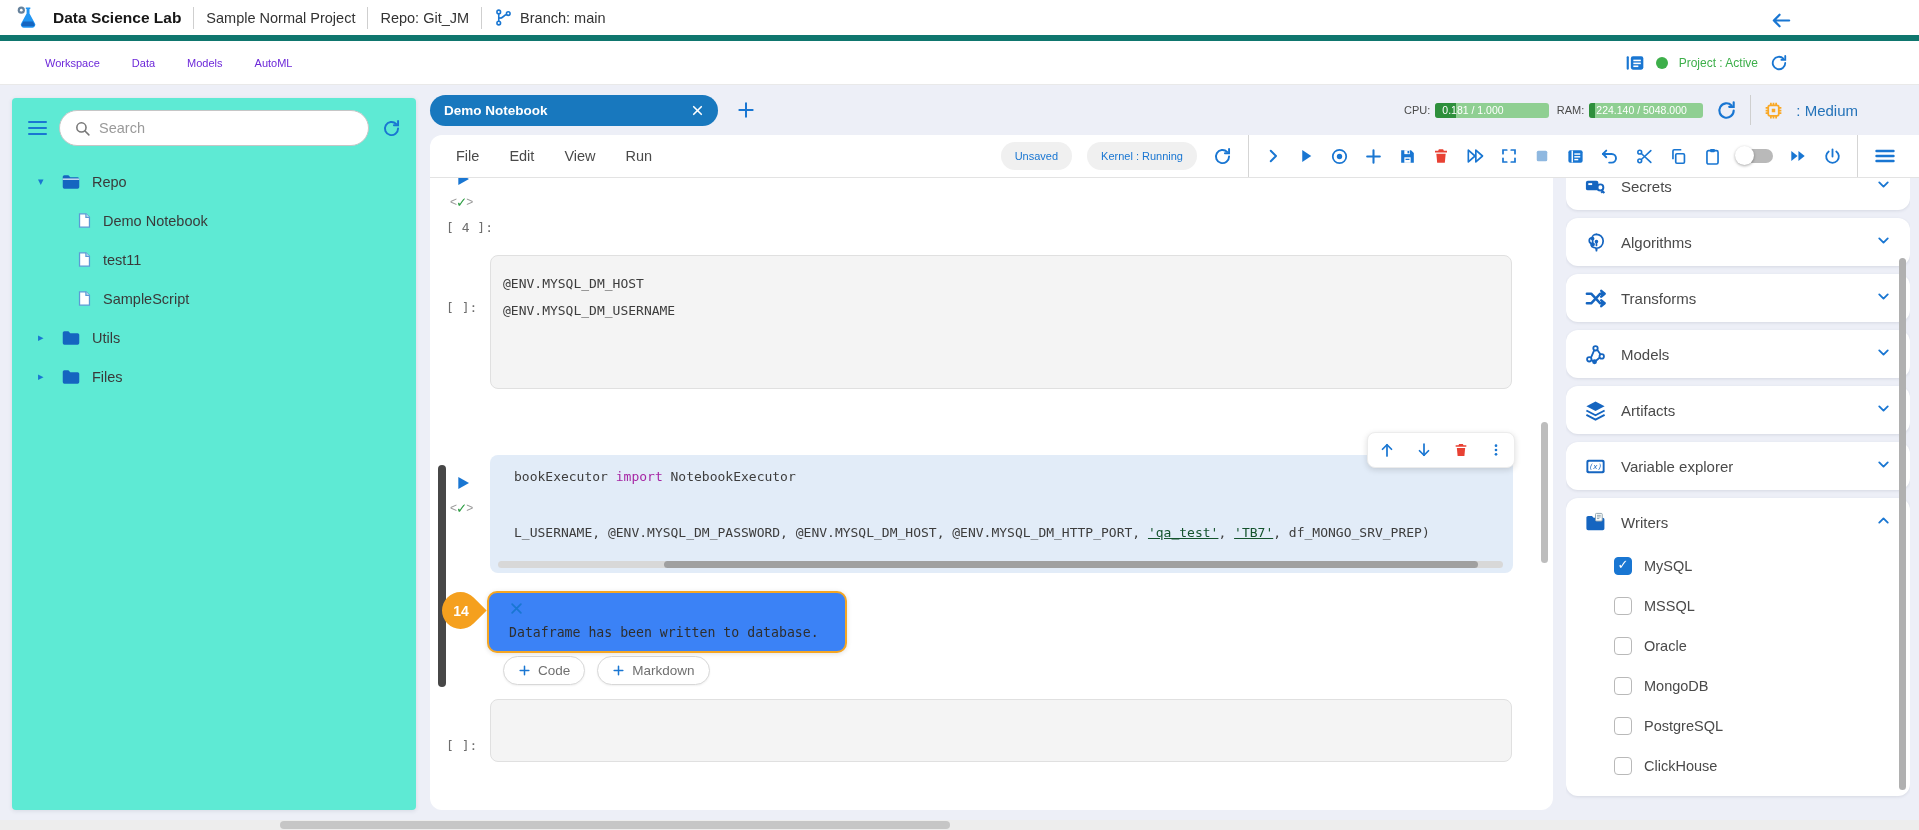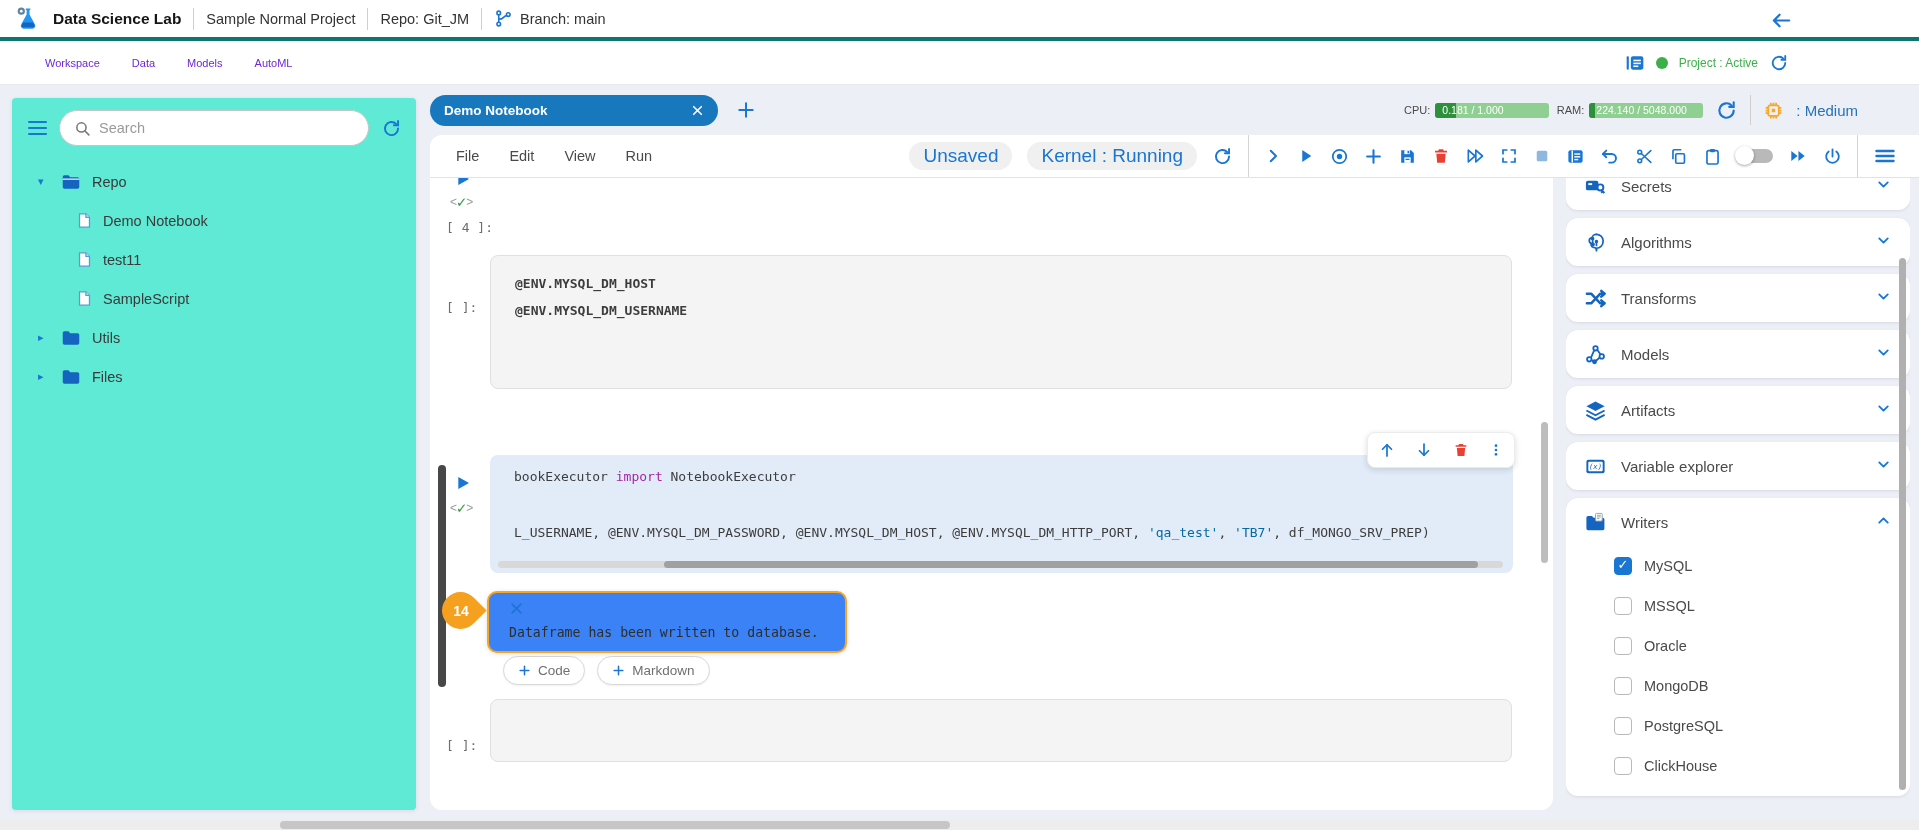--- a/index.html
+++ b/index.html
@@ -2,21 +2,21 @@
 <html><head>
 <meta charset="utf-8">
 <title>Data Science Lab</title>
 <style>
   * { box-sizing: border-box; margin: 0; padding: 0; }
   body { font-family: "Liberation Sans", "DejaVu Sans", sans-serif; }
   .app { position: relative; width: 1919px; height: 830px; background: #edeff7; overflow: hidden; }
 
   
   .topbar { position: absolute; left:0; top:0; width:100%; height:41px; background:#fff;
-            border-bottom:4px solid #0f766e; display:flex; align-items:center; padding-left:14px; gap:12px; }
+            border-bottom:6px solid #0f766e; display:flex; align-items:center; padding-left:14px; gap:12px; }
   .app-title { font-size:15.5px; font-weight:bold; color:#161616; }
   .tb-item { font-size:14.5px; color:#333; }
   .vsep { width:1px; height:22px; background:#cfcfcf; }
   .branch-wrap { display:flex; align-items:center; gap:7px; }
   .back-arrow { position:absolute; right:126px; top:9px; cursor:pointer; }
 
   
   .navbar { position:absolute; left:0; top:41px; width:100%; height:44px; background:#fff;
             border-bottom:1px solid #e9e9e9; display:flex; align-items:center; padding-left:45px; gap:32px; }
   .nav-tab { font-size:11px; color:#6d28d9; cursor:pointer; }
@@ -60,46 +60,46 @@
   .fill-cpu { width:18%; } .fill-ram { width:5%; }
   .res-val { position:absolute; left:7px; top:0; line-height:15px; font-size:10.5px; color:#fff; white-space:nowrap; }
   .size-label { font-size:15px; color:#2573b9; }
 
   
   .toolbar { position:absolute; left:430px; top:50px; right:0; height:43px; background:#fff;
              border-bottom:1px solid #e3e3e3; border-top-left-radius:12px; display:flex; align-items:center;
              padding-left:26px; }
   .menu-item { font-size:14.5px; color:#4a4a4a; margin-right:30px; cursor:pointer; }
   .tb-right { margin-left:auto; display:flex; align-items:center; gap:15px; padding-right:22px; height:100%; }
-  .pill { height:28px; border-radius:14px; background:#f0f0f0; color:#1976d2; font-size:19px;
+  .pill { height:28px; border-radius:14px; background:#f0f0f0; color:#1976d2; font-size:11px;
           display:flex; align-items:center; padding:0 14px; white-space:nowrap; cursor:pointer; }
   .tsep { width:1px; align-self:stretch; background:#d5d5d5; }
   .icon-btn { display:flex; align-items:center; cursor:pointer; }
   .toggle { width:36px; height:14px; background:#b9b9b9; border-radius:7px; position:relative; cursor:pointer; }
   .toggle .knob { position:absolute; left:-2px; top:-3px; width:19px; height:19px; background:#fff;
                   border-radius:50%; box-shadow:0 1px 3px rgba(0,0,0,.35); }
 
   
   .nb-panel { position:absolute; left:430px; top:93px; width:1123px; height:632px; background:#fff;
               border-radius:0 0 12px 12px; overflow:hidden; }
   .mono { font-family:"DejaVu Sans Mono","Liberation Mono",monospace; font-size:13px; color:#3d3d3d; }
   .idx { position:absolute; font-family:"DejaVu Sans Mono","Liberation Mono",monospace; font-size:13px; color:#6e6e6e; }
   .gut-play { position:absolute; display:flex; }
   .runcheck { position:absolute; font-size:12px; color:#9a9a9a; display:flex; align-items:center; }
   .runcheck b { color:#2e9e44; font-size:13.5px; font-weight:bold; margin:0 -1px; }
   .cell-gray { position:absolute; background:#f4f4f4; border:1px solid #e0e0e0; border-radius:8px; }
-  .cell-env { left:60px; top:77px; width:1022px; height:134px; padding:15px 24px;font-weight:bold; }
+  .cell-env { left:60px; top:77px; width:1022px; height:134px; padding:15px 12px; }
   .cell-env div { line-height:26.5px; white-space:nowrap; }
   .cell-tools { position:absolute; left:937px; top:254px; width:148px; height:36px; background:#fff;
                 border:1px solid #ececec; border-radius:8px; box-shadow:0 2px 6px rgba(0,0,0,.14);
                 display:flex; align-items:center; justify-content:space-around; z-index:5; }
   .cell-code { position:absolute; left:60px; top:277px; width:1023px; height:118px; background:#e2ecf8;
                border-radius:8px; overflow:hidden; }
   .code-line { position:absolute; left:24px; white-space:nowrap; }
-  .kw { color:#a626a4; } .str { color:#0369a1; }
+  .kw { color:#a626a4; } .str { color:#14532d;text-decoration:underline; }
   .hscroll { position:absolute; left:8px; right:10px; bottom:5px; height:7px; background:#d8d8d8; border-radius:4px; }
   .hscroll .thumb { position:absolute; left:16.5%; width:81%; top:0; height:7px; background:#a0a0a0; border-radius:4px; }
   .sel-bar { position:absolute; left:8px; top:287px; width:8px; height:222px; background:#474747; border-radius:4px; }
   .out-badge { position:absolute; left:12px; top:414px; width:37px; height:37px; background:#f5a01e;
                border-radius:50% 50% 0 50%; transform:rotate(-45deg); display:flex; align-items:center;
                justify-content:center; z-index:3; }
   .out-badge span { transform:rotate(45deg); color:#fff; font-size:14px; font-weight:bold; }
   .out-pop { position:absolute; left:57px; top:413px; width:360px; height:62px; background:#3b82f6;
              border:2px solid #f5a623; border-radius:10px; box-shadow:0 1px 5px rgba(0,0,0,.12); z-index:2; }
   .out-close { position:absolute; left:20px; top:8px; cursor:pointer; display:flex; }

